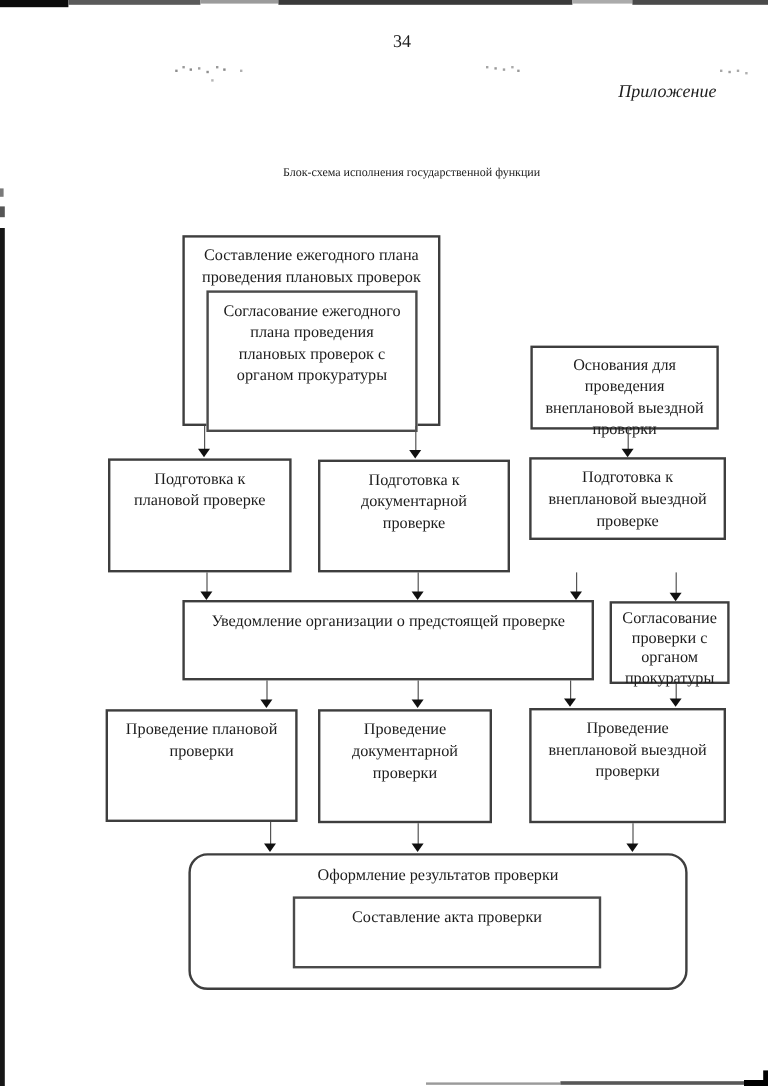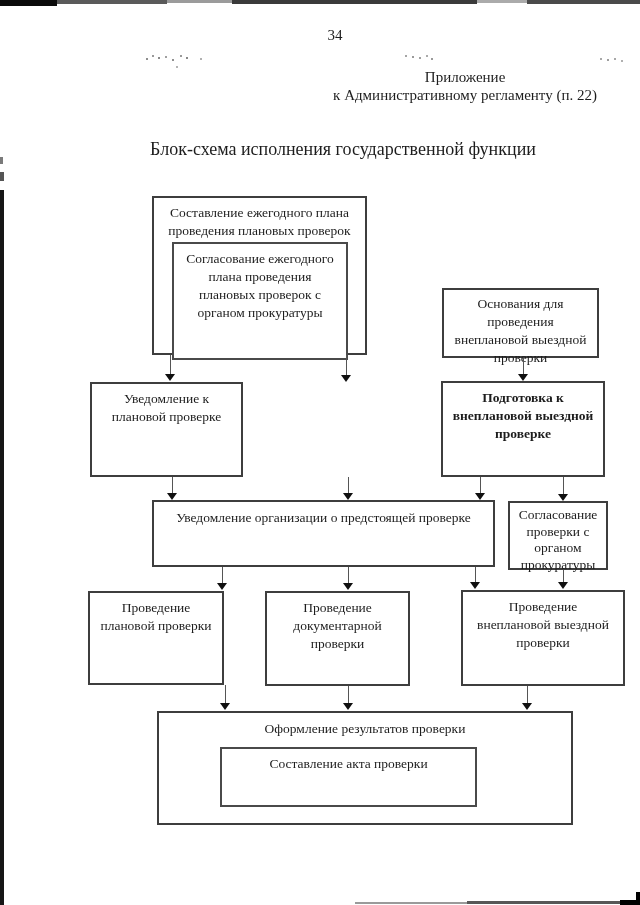--- a/index.html
+++ b/index.html
@@ -4,22 +4,22 @@
 <style>
   html,body{margin:0;padding:0;background:#e8e8e8;}
   #page{
     position:relative;width:640px;height:905px;margin:0 auto;
     background:#ffffff;overflow:hidden;
     font-family:"Liberation Serif","DejaVu Serif",serif;
     color:#1d1d1d;
   }
   
   .pagenum{position:absolute;left:30px;right:0;top:27px;text-align:center;font-size:15px;}
-  .annex{position:absolute;right:43px;top:68px;text-align:center;font-size:15px;line-height:18px;}
-  .title{position:absolute;left:46px;right:0;top:139px;text-align:center;font-size:18px;}
+  .annex{position:absolute;right:43px;top:68px;text-align:left;font-size:15px;line-height:18px;font-style:italic;}
+  .title{position:absolute;left:46px;right:0;top:139px;text-align:center;font-size:10px;}
   
   .node{
     position:absolute;box-sizing:border-box;background:#fff;
     border:2px solid #3e3e3e;text-align:center;
     font-size:13.5px;line-height:18px;
   }
   .node .lbl{display:block;padding:6px 8px 0;text-align:center;}
   .node.inner{border-color:#4a4a4a;}
   .node.tight .lbl{line-height:16.5px;padding:4px 5px 0;}
   
@@ -53,62 +53,64 @@
   <div class="art" style="left:0;top:172px;width:4px;height:9px;background:#555;"></div>
   <div class="art" style="left:355px;top:902px;width:112px;height:2px;background:#9a9a9a;"></div>
   <div class="art" style="left:467px;top:901px;width:155px;height:3px;background:#575757;"></div>
   <div class="art" style="left:620px;top:900px;width:20px;height:5px;background:#000;"></div>
   <div class="art" style="left:636px;top:892px;width:4px;height:13px;background:#000;"></div>
   <div class="speck" style="left:146px;top:58px;"></div>
 
   <div class="pagenum">34</div>
   <div class="annex">
     <div>Приложение</div>
-    <div>к Административному регламенту (п. 22)</div>
   </div>
   <div class="title">Блок-схема исполнения государственной функции</div>
 
   <div class="node" style="left:152px;top:196px;width:215px;height:159px;">
     <span class="lbl">Составление ежегодного плана проведения плановых проверок</span>
   </div>
   <div class="node inner" style="left:172px;top:242px;width:176px;height:118px;">
     <span class="lbl">Согласование ежегодного плана проведения плановых проверок с органом прокуратуры</span>
   </div>
   <div class="node" style="left:442px;top:288px;width:157px;height:70px;">
     <span class="lbl" style="padding-top:5px;">Основания для проведения внеплановой выездной проверки</span>
   </div>
 
   <div class="node" style="left:90px;top:382px;width:153px;height:95px;">
-    <span class="lbl">Уведомление к плановой проверке</span>
+    <span class="lbl">Подготовка к плановой проверке</span>
   </div>
-  <div class="node" style="left:441px;top:381px;width:164px;height:96px;font-weight:bold;">
+  <div class="node" style="left:265px;top:383px;width:160px;height:94px;">
+    <span class="lbl">Подготовка к документарной проверке</span>
+  </div>
+  <div class="node" style="left:441px;top:381px;width:164px;height:69px;">
     <span class="lbl">Подготовка к внеплановой выездной проверке</span>
   </div>
 
   <div class="node tight" style="left:508px;top:501px;width:100px;height:69px;border-width:2.5px;">
     <span class="lbl">Согласование проверки с органом прокуратуры</span>
   </div>
   <div class="node" style="left:152px;top:500px;width:343px;height:67px;">
     <span class="lbl" style="padding-top:7px;">Уведомление организации о предстоящей проверке</span>
   </div>
 
-  <div class="node" style="left:88px;top:591px;width:136px;height:94px;">
+  <div class="node" style="left:88px;top:591px;width:160px;height:94px;">
     <span class="lbl">Проведение плановой проверки</span>
   </div>
   <div class="node" style="left:265px;top:591px;width:145px;height:95px;">
     <span class="lbl">Проведение документарной проверки</span>
   </div>
-  <div class="node" style="left:441px;top:590px;width:164px;height:96px;margin-left:20px;">
+  <div class="node" style="left:441px;top:590px;width:164px;height:96px;">
     <span class="lbl">Проведение внеплановой выездной проверки</span>
   </div>
 
-  <div class="node" style="left:157px;top:711px;width:416px;height:114px;">
+  <div class="node" style="left:157px;top:711px;width:416px;height:114px;border-radius:16px;">
     <span class="lbl" style="padding-top:7px;">Оформление результатов проверки</span>
   </div>
-  <div class="node inner" style="left:220px;top:747px;width:257px;height:60px;">
+  <div class="node inner" style="left:244px;top:747px;width:257px;height:60px;">
     <span class="lbl">Составление акта проверки</span>
   </div>
 
   <div class="arrow" style="left:165px;top:355px;height:26px;">
       <i></i>
       <b></b>
     </div>
   <div class="arrow" style="left:341px;top:355px;height:27px;">
       <i></i>
       <b></b>

